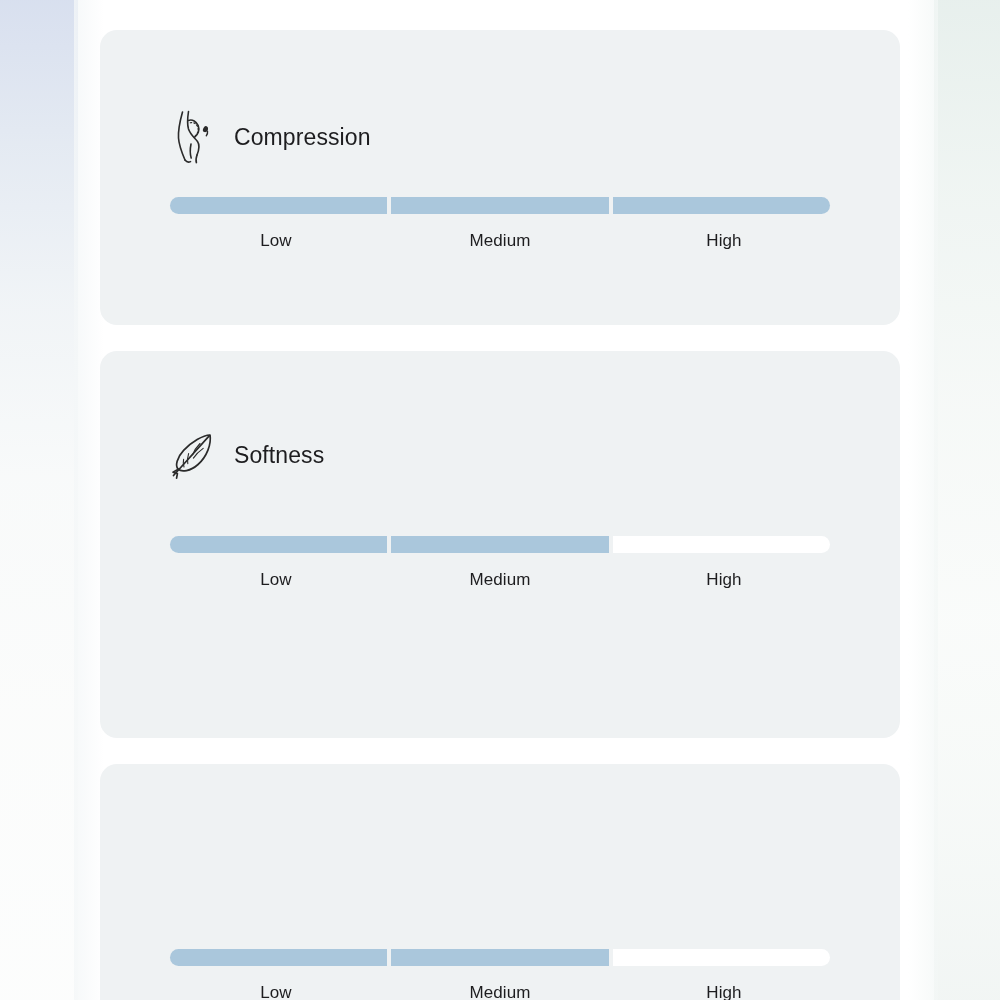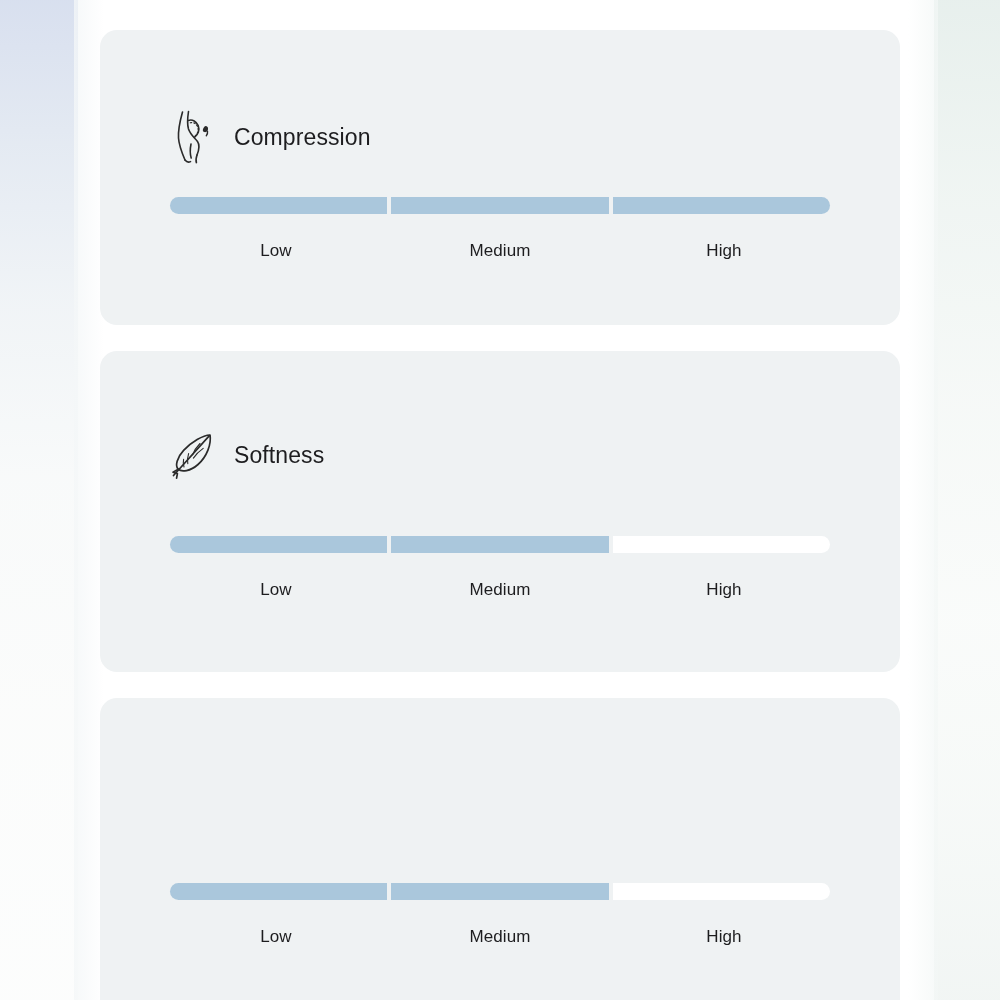--- a/index.html
+++ b/index.html
@@ -86,21 +86,21 @@
   }
 
   .attr-card {
     background: #eff2f3;
     border-radius: 17px;
     box-sizing: border-box;
     position: relative;
     padding-left: 40px;
   }
   .attr-card.h1 { height: 295px; }
-  .attr-card.h2 { height: 321px; }
+  .attr-card.h2 { height: 387px; }
   .attr-card.h3 { height: 321px; }
 
   .card-head {
     position: absolute;
     left: 66px;
     display: flex;
     align-items: center;
     gap: 14px;
   }
   .attr-card.h1 .card-head { top: 78px; }
@@ -151,21 +151,21 @@
     border-bottom-left-radius: 9px;
   }
   .meter-seg:last-child {
     border-top-right-radius: 9px;
     border-bottom-right-radius: 9px;
   }
 
   .meter-labels {
     display: flex;
     gap: 12px;
-    margin-top: 27px;
+    margin-top: 17px;
   }
   .meter-labels span {
     flex: 1 1 0;
     text-align: center;
     font-size: 17px;
     color: #1d1d1f;
     line-height: 1.2;
     letter-spacing: 0.1px;
   }
 </style>

